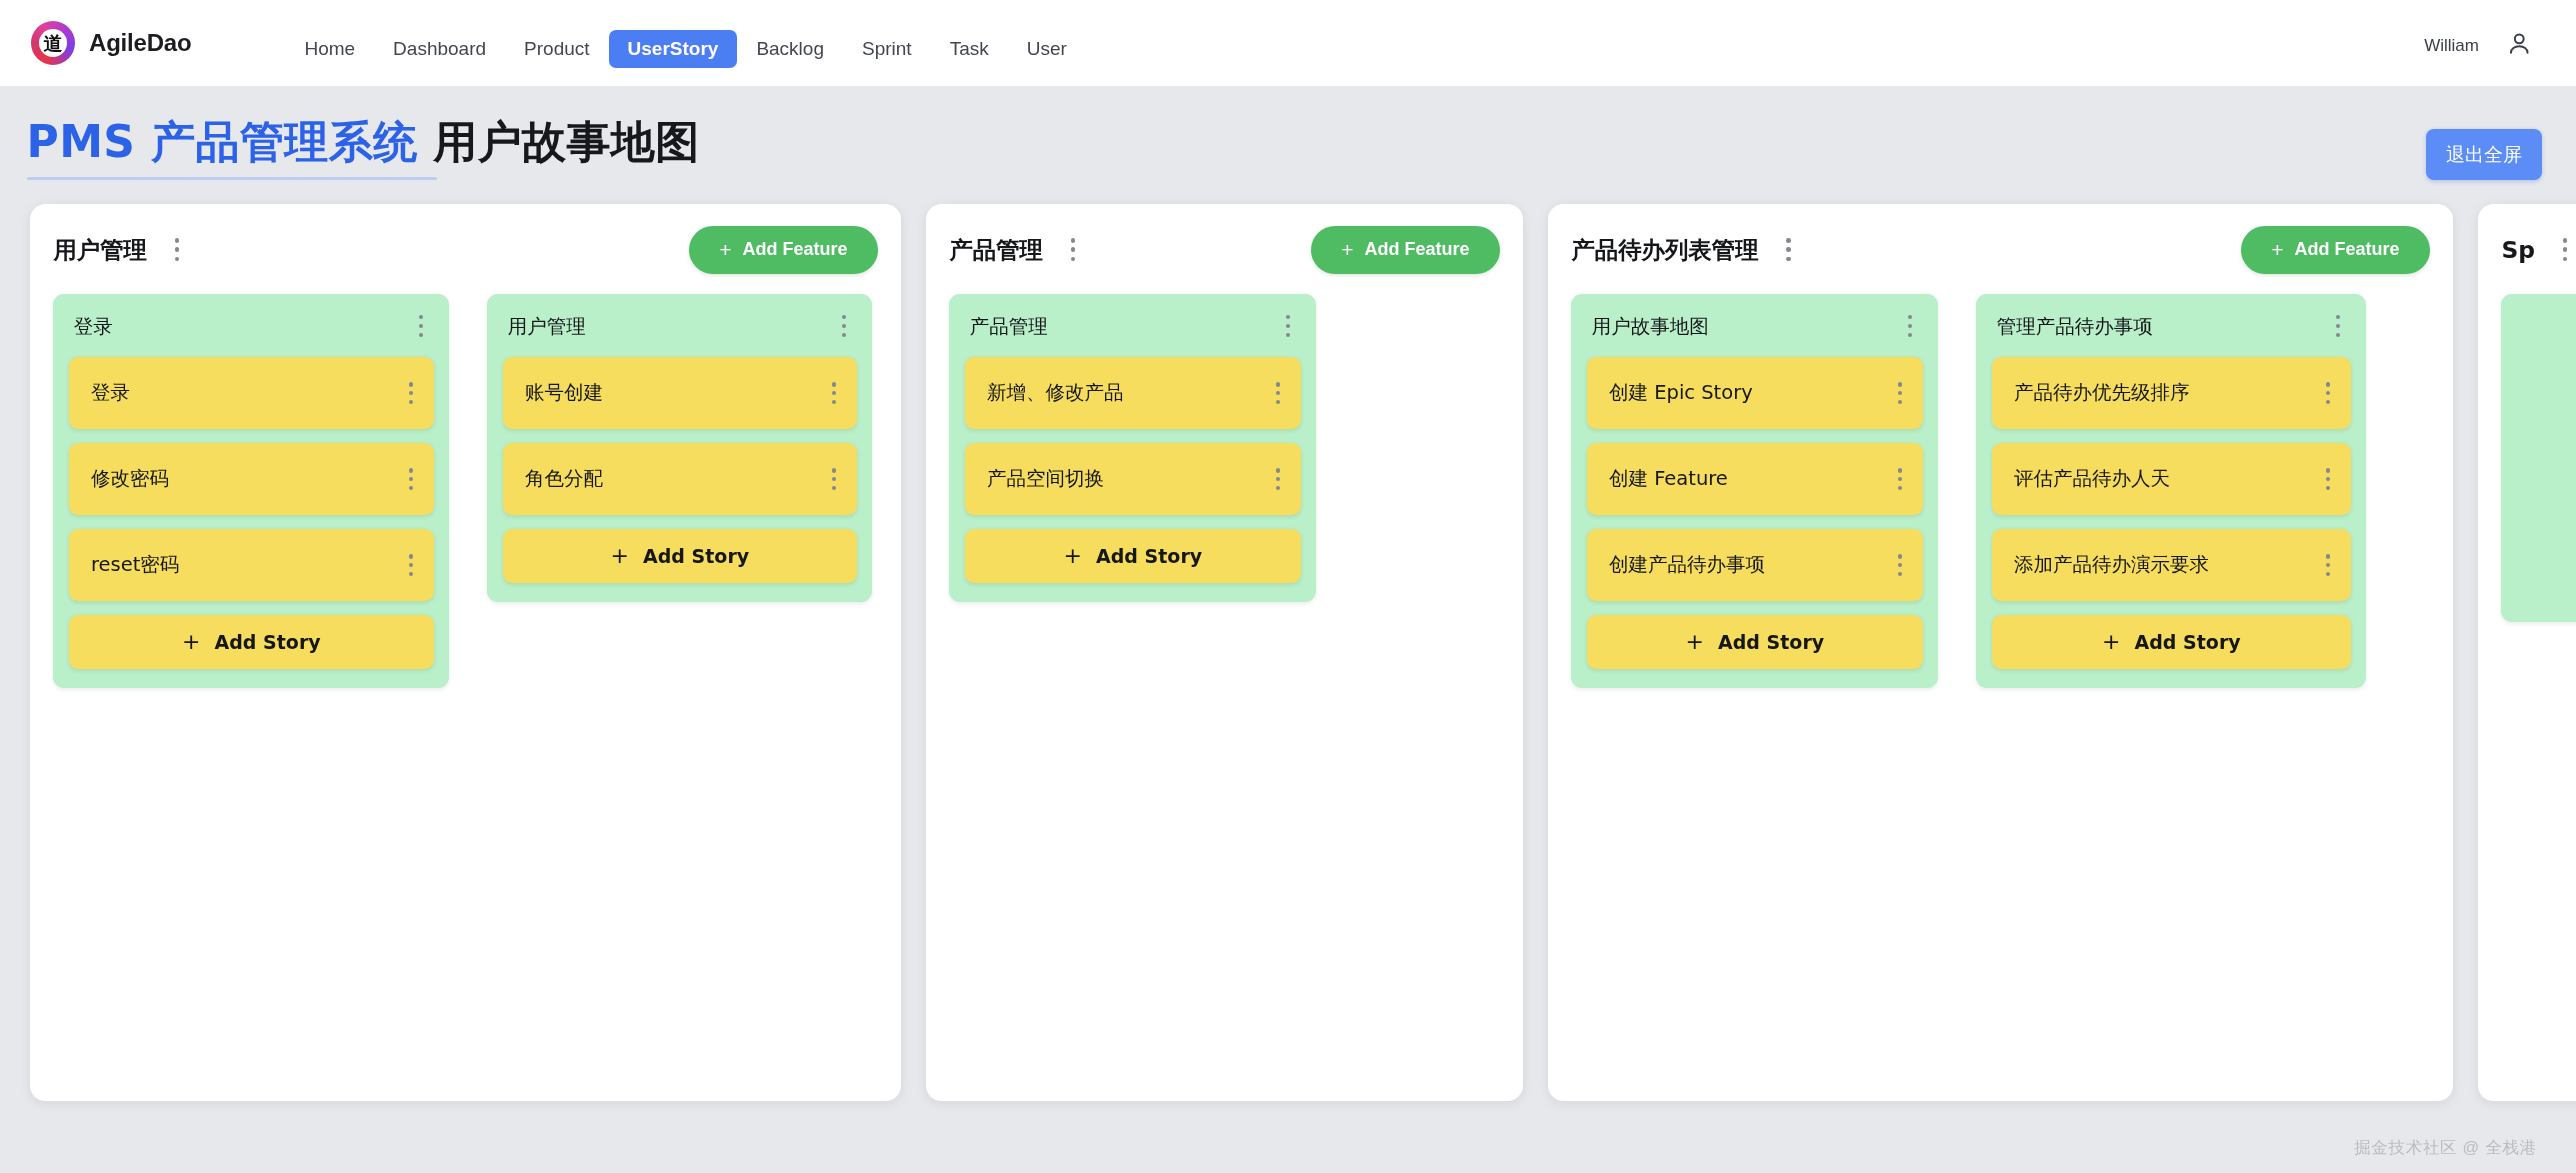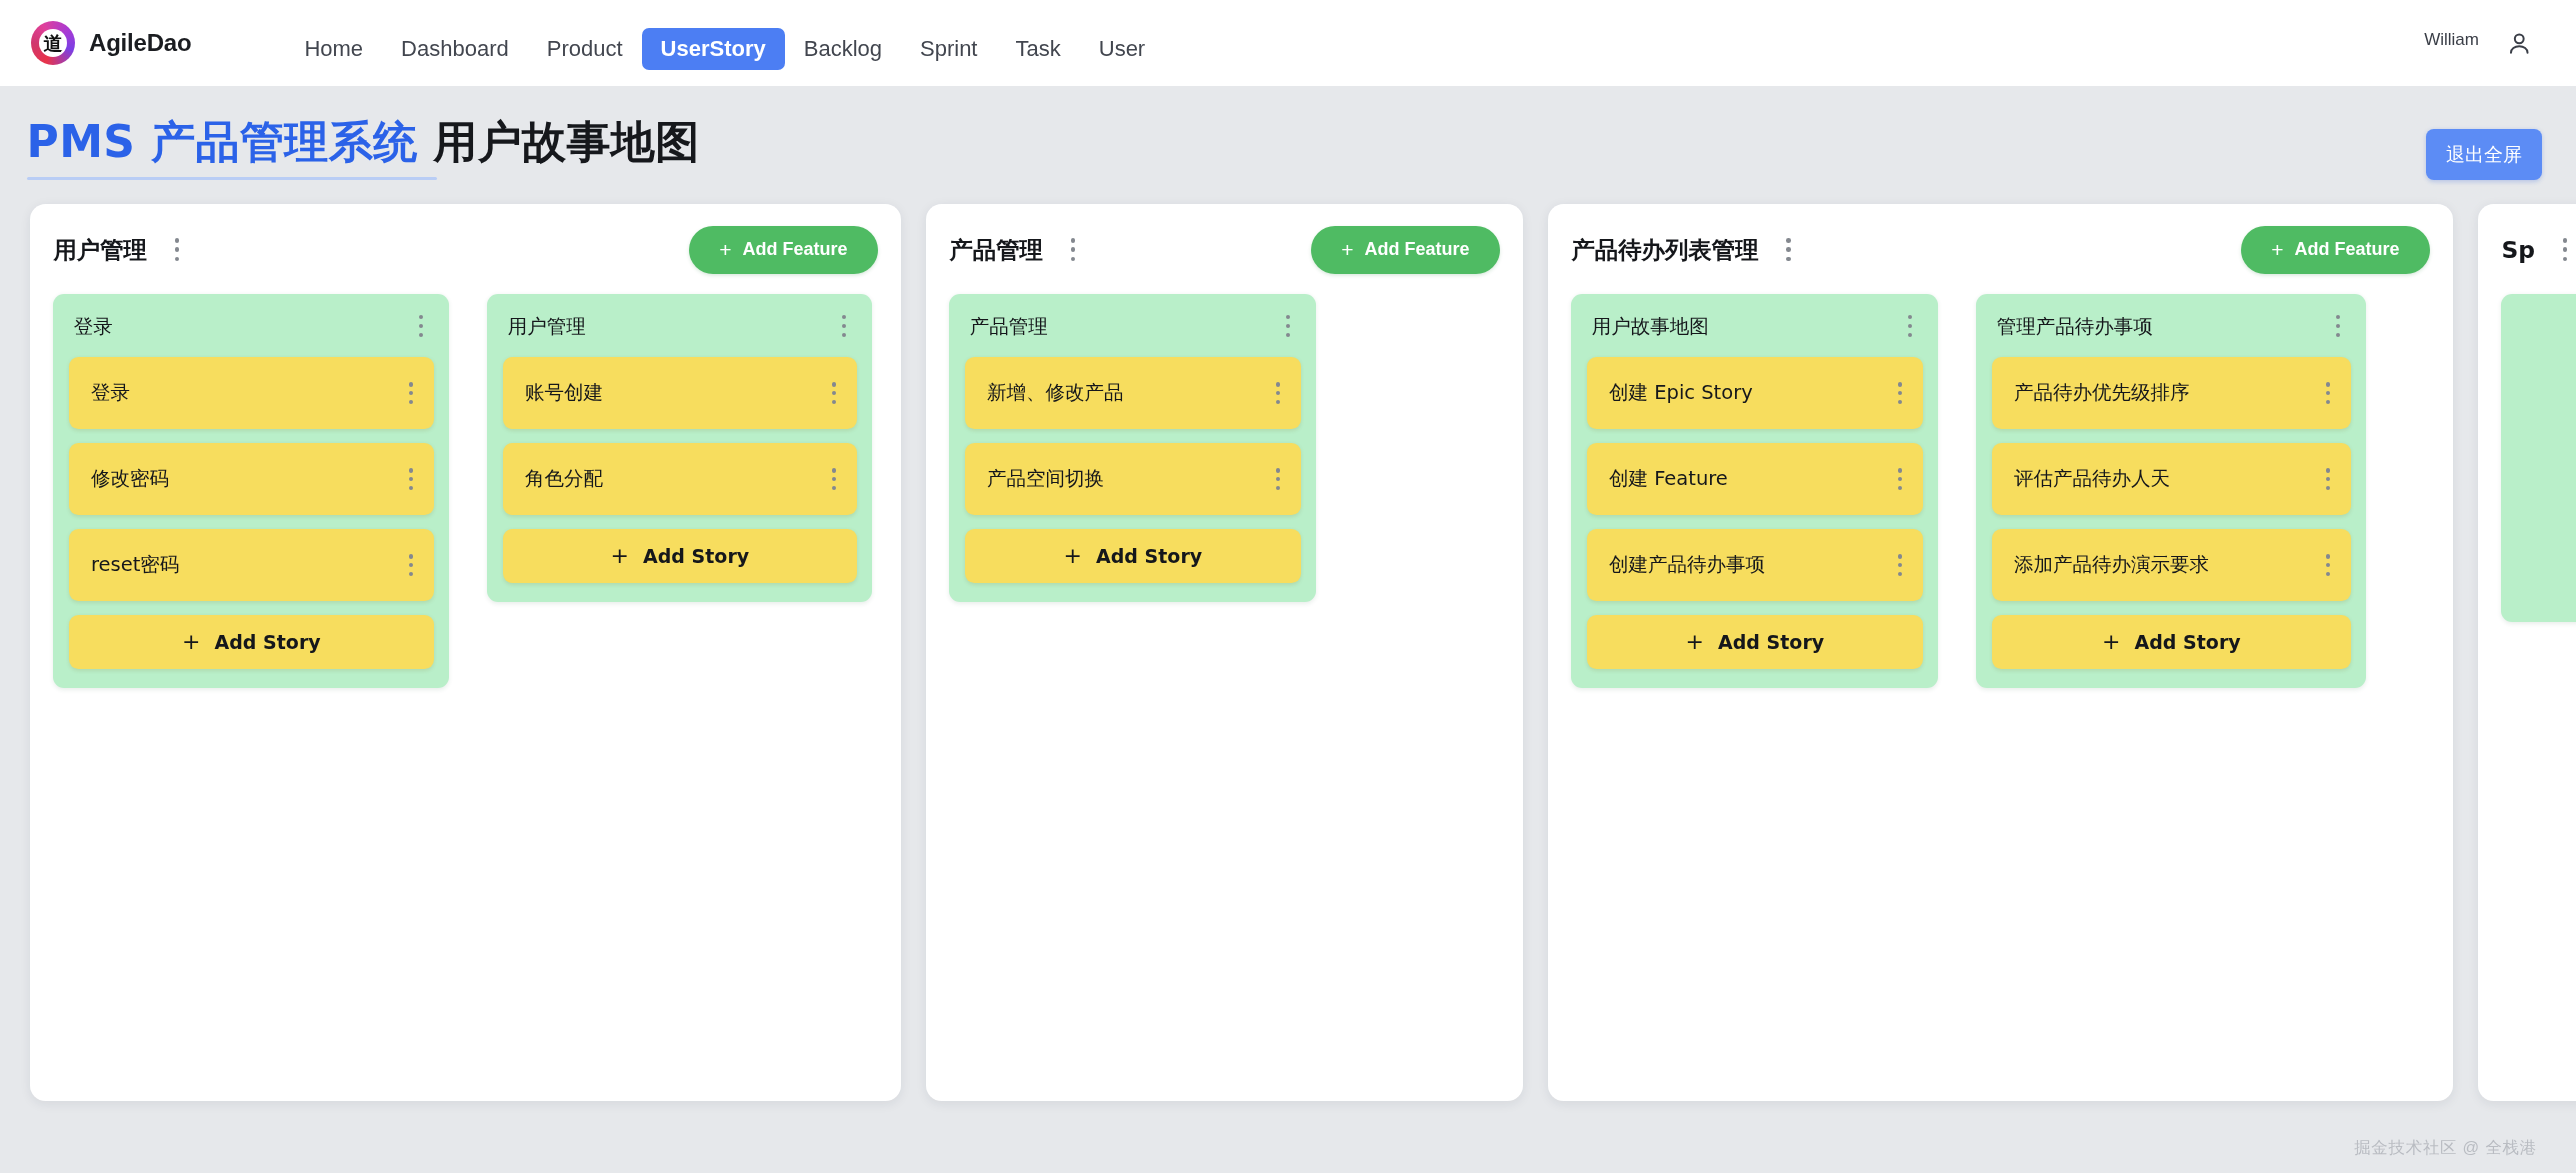--- a/index.html
+++ b/index.html
@@ -40,28 +40,28 @@
     font-family: "DejaVu Sans", sans-serif;
   }
   .brand-name {
     font-size: 24px; font-weight: 700; color: #1b1d21; letter-spacing: -0.2px;
   }
   .nav-links {
     display: flex; align-items: center; gap: 0px;
     margin-left: 94px;
   }
   .nav-link {
-    font-size: 22px; color: #42464f; padding: 7.8px 19px;
+    font-size: 19px; color: #42464f; padding: 7.8px 19px;
     border-radius: 7px; white-space: nowrap; cursor: pointer; margin-top: 12px;
   }
   .nav-link.active {
     background: #4c7ef3; color: #ffffff; font-weight: 600;
   }
   .nav-right {
-    margin-left: auto; display: flex; align-items: flex-start; gap: 26.5px;
+    margin-left: auto; display: flex; align-items: flex-end; gap: 26.5px;
   }
   .user-name { font-size: 17px; color: #3a3e47; }
   .avatar-icon { width: 26.5px; height: 26.5px; color: #3a3e47; }
 
   
   .titlebar {
     padding: 31px 34px 0 26.5px;
     display: flex; align-items: flex-end;
     position: relative;
   }

